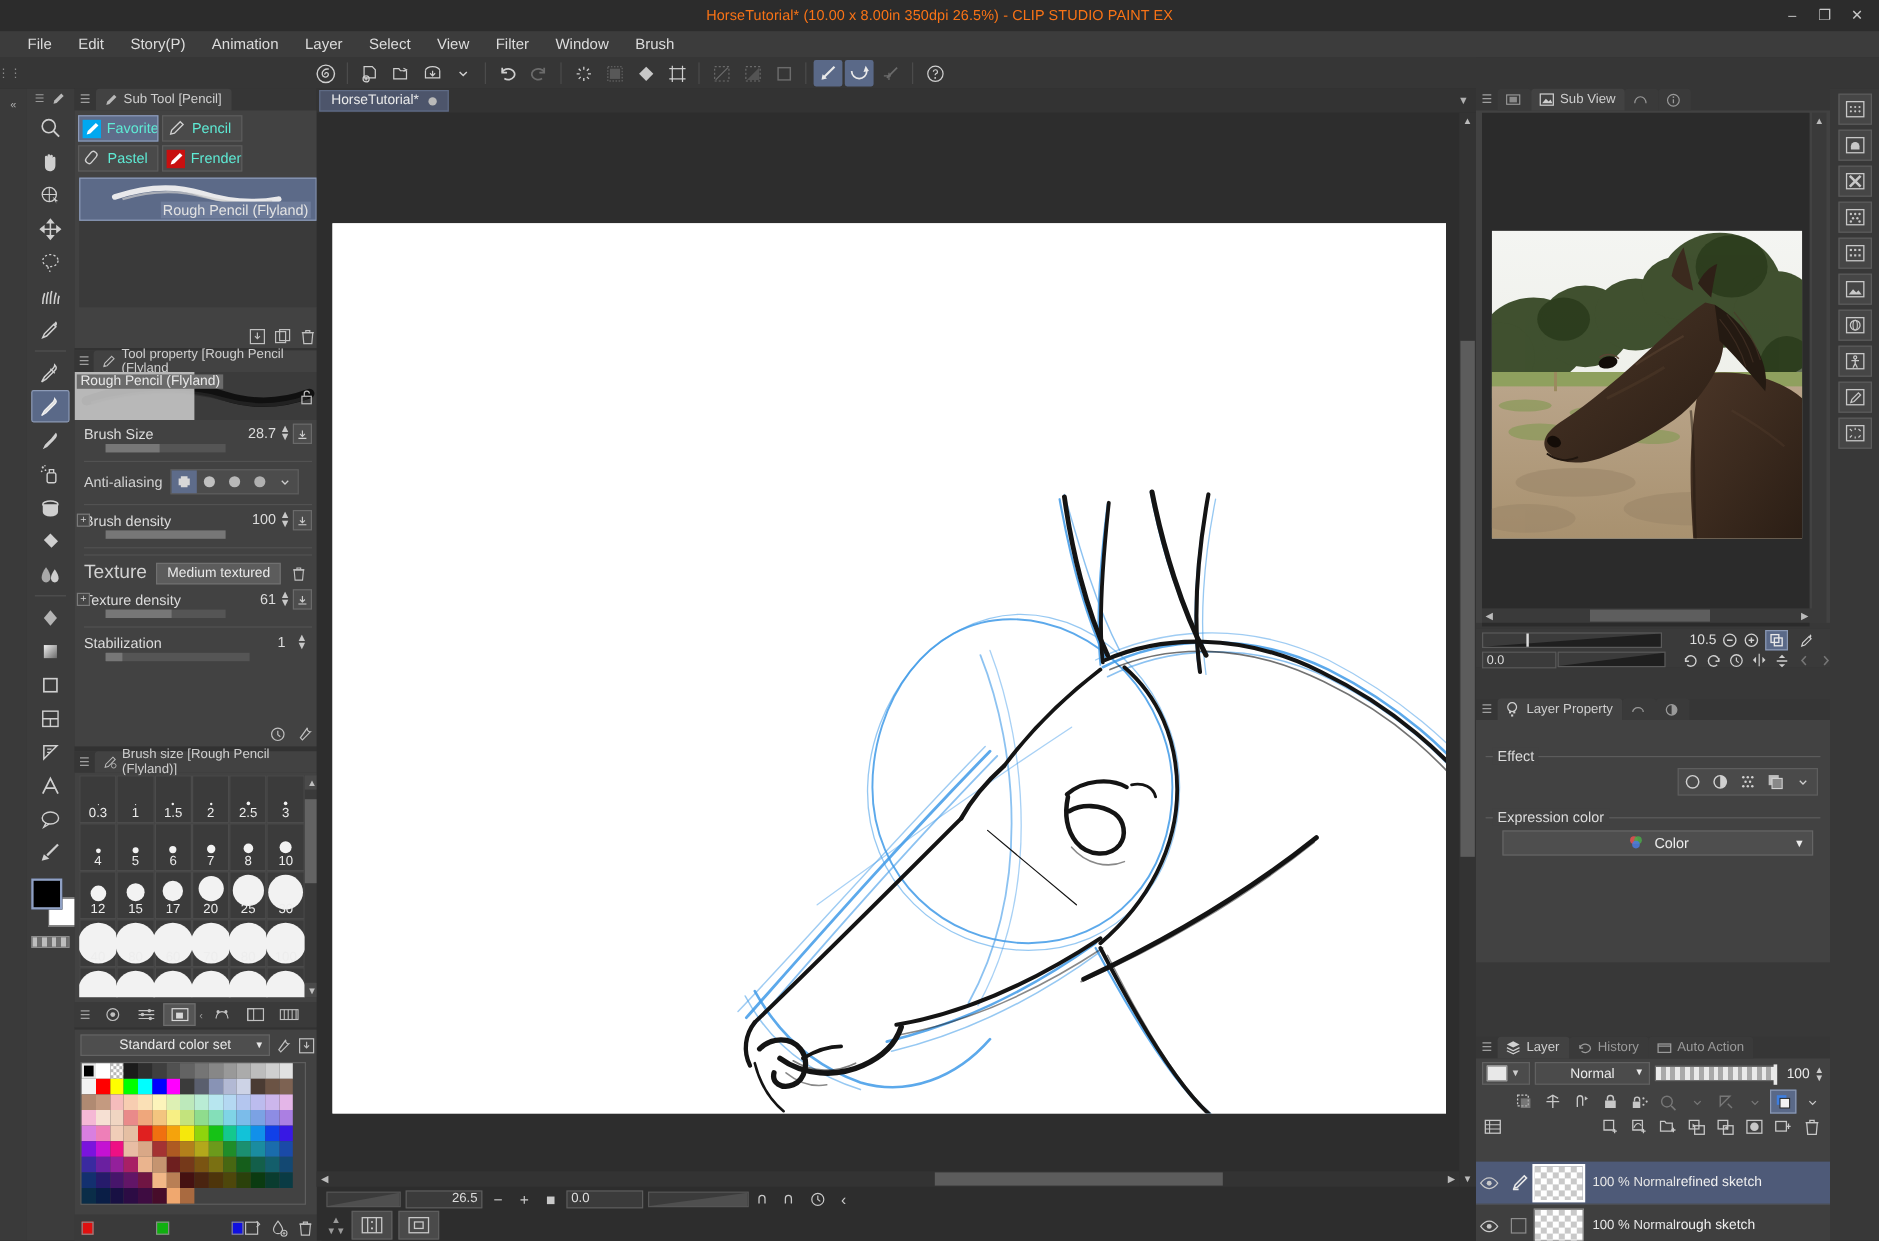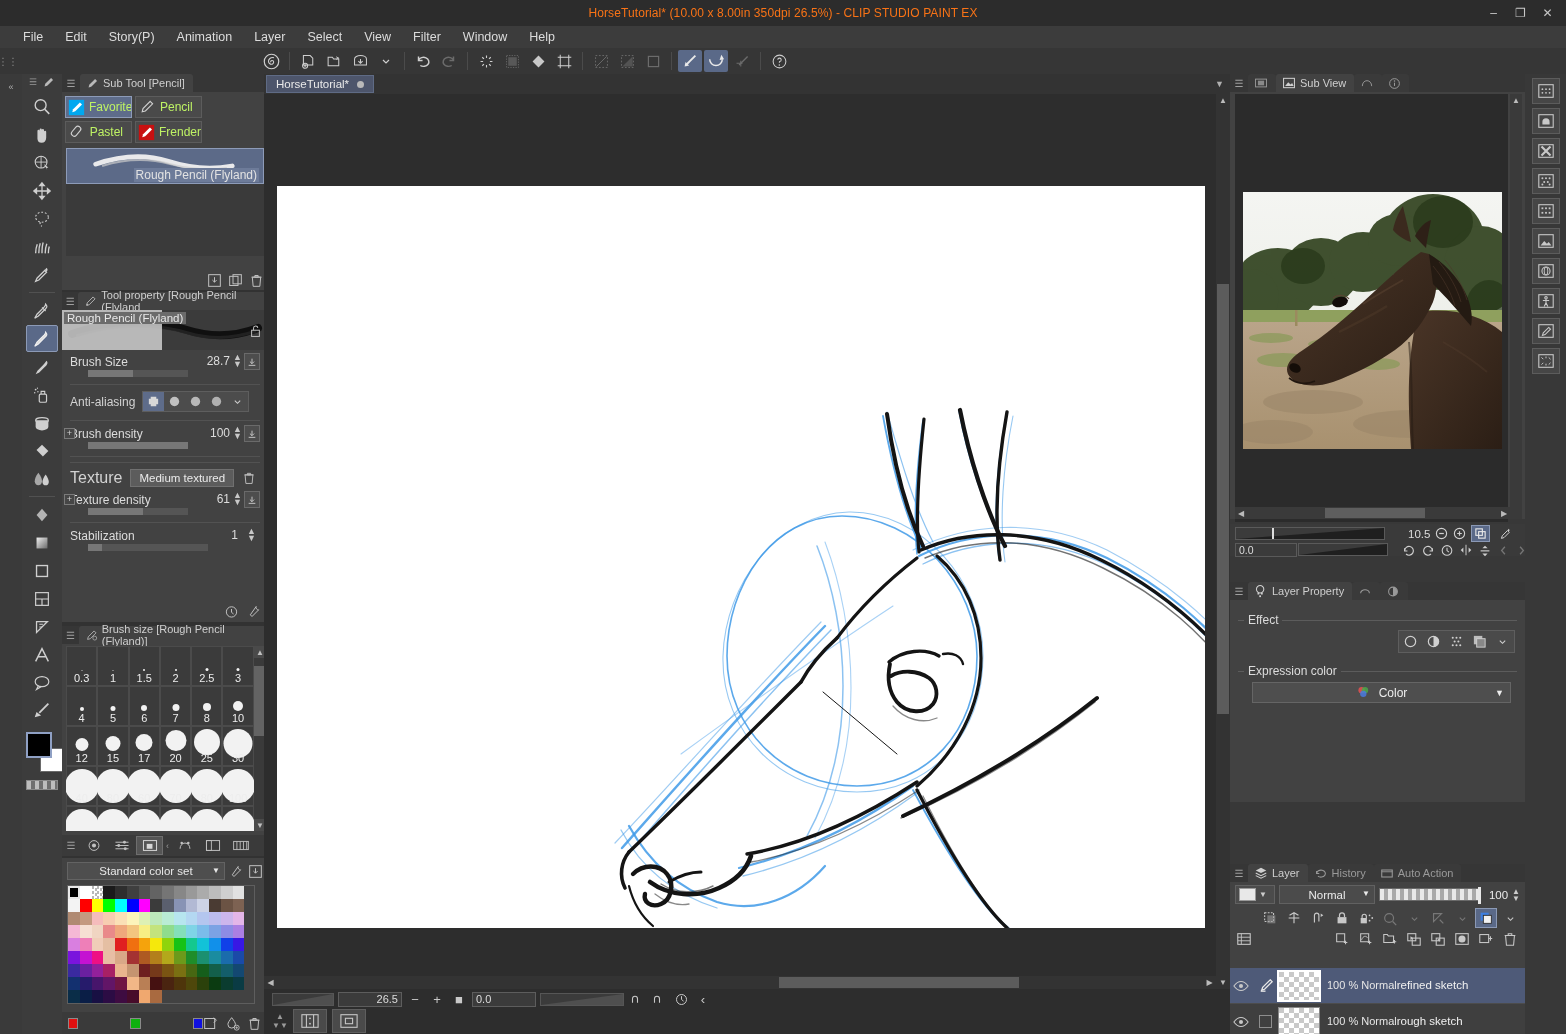--- a/index.html
+++ b/index.html
@@ -67,21 +67,21 @@
     height:18px; display:flex; align-items:center; gap:4px; padding:0 8px 0 6px;
     font-size:11px; color:#cfcfcf; background:#424242; border-top-left-radius:3px; border-top-right-radius:3px;
   }
   .ptab.inactive { background:#3a3a3a; color:#9a9a9a; }
   .pburger { width:18px; height:18px; display:flex; align-items:center; justify-content:center; color:#9f9f9f; font-size:10px;}
 
   
   #subtool { left:62px; top:74px; width:206px; height:216px; }
   .st-cats { display:flex; flex-wrap:wrap; padding:4px 3px 2px 3px; gap:3px;}
   .st-cat { display:flex; align-items:center; gap:4px; height:22px; padding:0 8px 0 2px;
-            border:1px solid #5c5c5c; background:#4a4a4a; font-size:12px; color:#bef264; max-width:67px; overflow:hidden;}
+            border:1px solid #5c5c5c; background:#4a4a4a; font-size:12px; color:#5eead4; max-width:67px; overflow:hidden;}
   .st-cat.sel { background:#5e6c8a; border-color:#8d9bb8; }
   .st-badge { width:18px; height:18px; display:flex; align-items:center; justify-content:center;}
   .st-list { margin:3px 4px; background:#3a3a3a; height:108px; position:relative; }
   .st-item { height:36px; position:relative; display:flex; align-items:flex-end; justify-content:flex-end;
              padding:0 4px 1px 0; font-size:12px; color:#e2e2e2;}
   .st-item.sel { background:#5c6a88; border:1px solid #8d9bb8; }
   .st-item .label { position:relative; z-index:2; }
   .st-item .label.boxed { background:#6d7b99; padding:0 2px;}
   .st-stroke { position:absolute; left:0; top:0; width:100%; height:100%; }
   .st-foot { position:absolute; right:4px; bottom:2px; display:flex; gap:6px; }
@@ -183,21 +183,21 @@
   .nv-grad b { position:absolute; left:36px; top:-2px; width:2px; height:17px; background:#ddd;}
   .nv-field { position:absolute; left:5px; top:19px; width:62px; height:14px; background:#3b3b3b; border:1px solid #5a5a5a;
               font-size:10.5px; color:#ddd; display:flex; align-items:center; padding-left:3px;}
   .nv-grad2 { position:absolute; left:68px; top:19px; width:90px; height:13px; border:1px solid #5a5a5a; background:#3b3b3b; overflow:hidden;}
   .nv-grad2 i { position:absolute; left:0; bottom:0; border-style:solid; border-width:0 0 11px 88px; border-color:transparent transparent #1f1f1f transparent;}
   .nv-zoom { position:absolute; left:178px; top:1px; display:flex; align-items:center; gap:5px; font-size:11.5px; color:#ddd;}
   .nv-icons { position:absolute; left:172px; top:19px; display:flex; align-items:center; gap:5px;}
 
   #layerprop { position:absolute; left:0; top:508px; width:295px; height:220px; background:#424242;}
   .lp-body { padding:6px 8px;}
-  .fieldset { position:relative; margin-top:14px; }
+  .fieldset { position:relative; margin-top:24px; }
   .fs-legend { position:absolute; left:6px; top:-7px; background:#424242; padding:0 4px; font-size:12px; color:#dcdcdc;}
   .fs-line { border-top:1px solid #5c5c5c; height:1px;}
   .effect-row { display:flex; justify-content:flex-end; padding:9px 2px 0 0;}
   .effect-btns { display:flex; border:1px solid #5e5e5e; background:#4a4a4a;}
   .eb { width:23px; height:21px; display:flex; align-items:center; justify-content:center;}
   .expr-combo { margin:10px 6px 0 14px; height:21px; background:#4e4e4e; border:1px solid #656565; display:flex;
                 align-items:center; justify-content:center; gap:8px; position:relative; font-size:12px; color:#ececec;}
   .expr-combo .cv { position:absolute; right:6px; top:5px; font-size:9px;}
 
   #layerspanel { position:absolute; left:0; top:790px; width:295px; height:244px; background:#424242;}
@@ -251,21 +251,21 @@
   <div class="menubar">
     <div class="mi">File</div>
     <div class="mi">Edit</div>
     <div class="mi">Story(P)</div>
     <div class="mi">Animation</div>
     <div class="mi">Layer</div>
     <div class="mi">Select</div>
     <div class="mi">View</div>
     <div class="mi">Filter</div>
     <div class="mi">Window</div>
-    <div class="mi">Help</div>
+    <div class="mi">Brush</div>
   </div>
 
   <div class="toolbar">
     <div class="tb-handle">⋮⋮</div>
     <div style="width:242px"></div>
     <div class="tbi">
       <svg width="17" height="17" viewBox="0 0 20 20">
           <circle cx="10" cy="10" r="8.5" fill="none" stroke="#d0d0d0" stroke-width="1.4"></circle>
           <path d="M13 5.5c-4 -1 -7 2 -6.5 5 .5 2.6 3.5 3.6 5.2 2 1.3-1.2 1-3.3-.7-3.6-1.3-.3-2.4.9-1.7 2" fill="none" stroke="#d0d0d0" stroke-width="1.3"></path>
         </svg>

